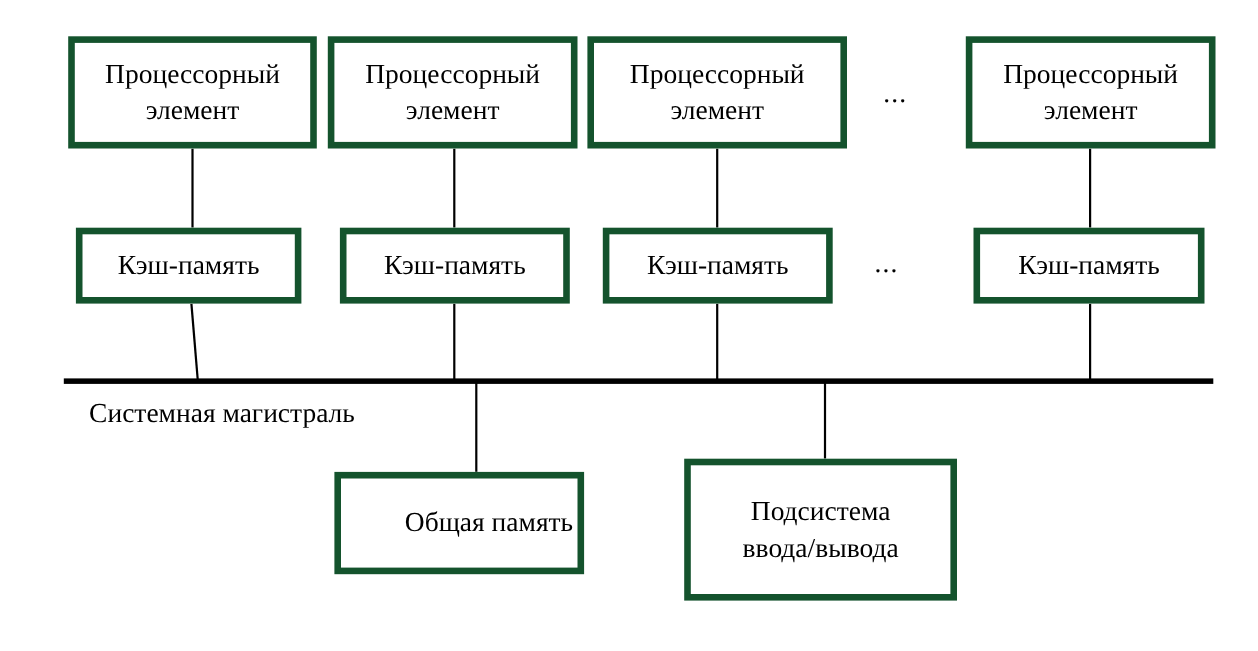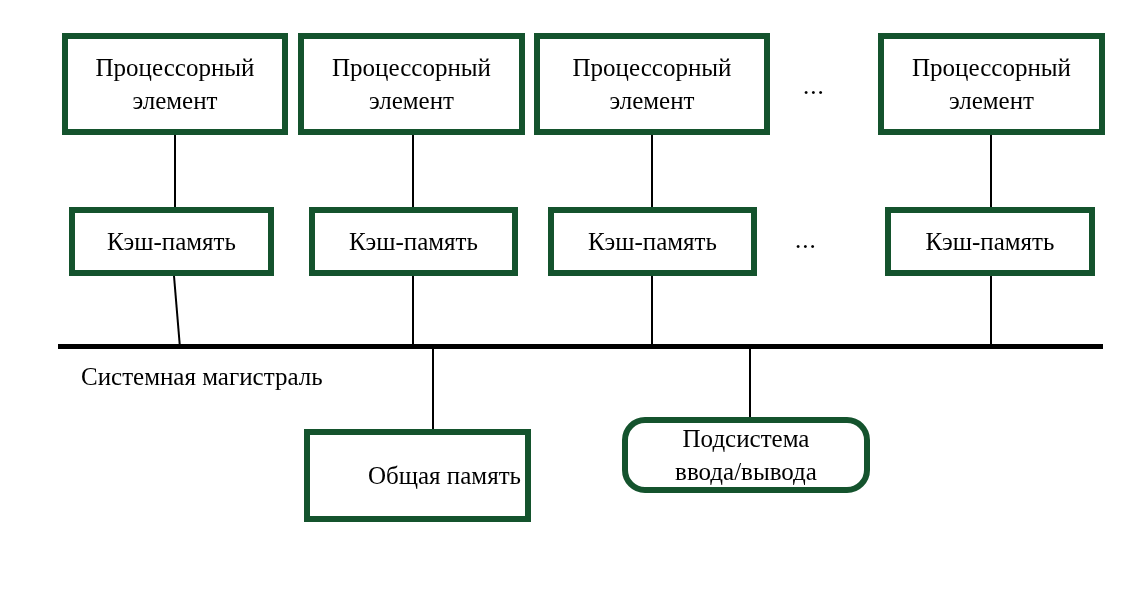--- a/index.html
+++ b/index.html
@@ -122,18 +122,18 @@
 
   <div class="bus" style="left:58px; top:344px; width:1045px;"></div>
   <div class="bus-label" style="left:65px; top:363px;margin-left:16px;">Системная магистраль</div>
 
   <div class="connector v-line" style="left:432px; top:347px; height:82px;"></div>
   <div class="connector v-line" style="left:749px; top:347px; height:70px;"></div>
 
   <div class="node" style="left:304px; top:429px; width:227px; height:93px;justify-content:flex-end;">
     <span class="label">Общая память</span>
   </div>
-  <div class="node" style="left:622px; top:417px; width:248px; height:76px;border-radius:23px;">
+  <div class="node" style="left:622px; top:417px; width:248px; height:129px;">
     <span class="label">Подсистема
 ввода/вывода</span>
   </div>
 
 </div>
 
 </body></html>

